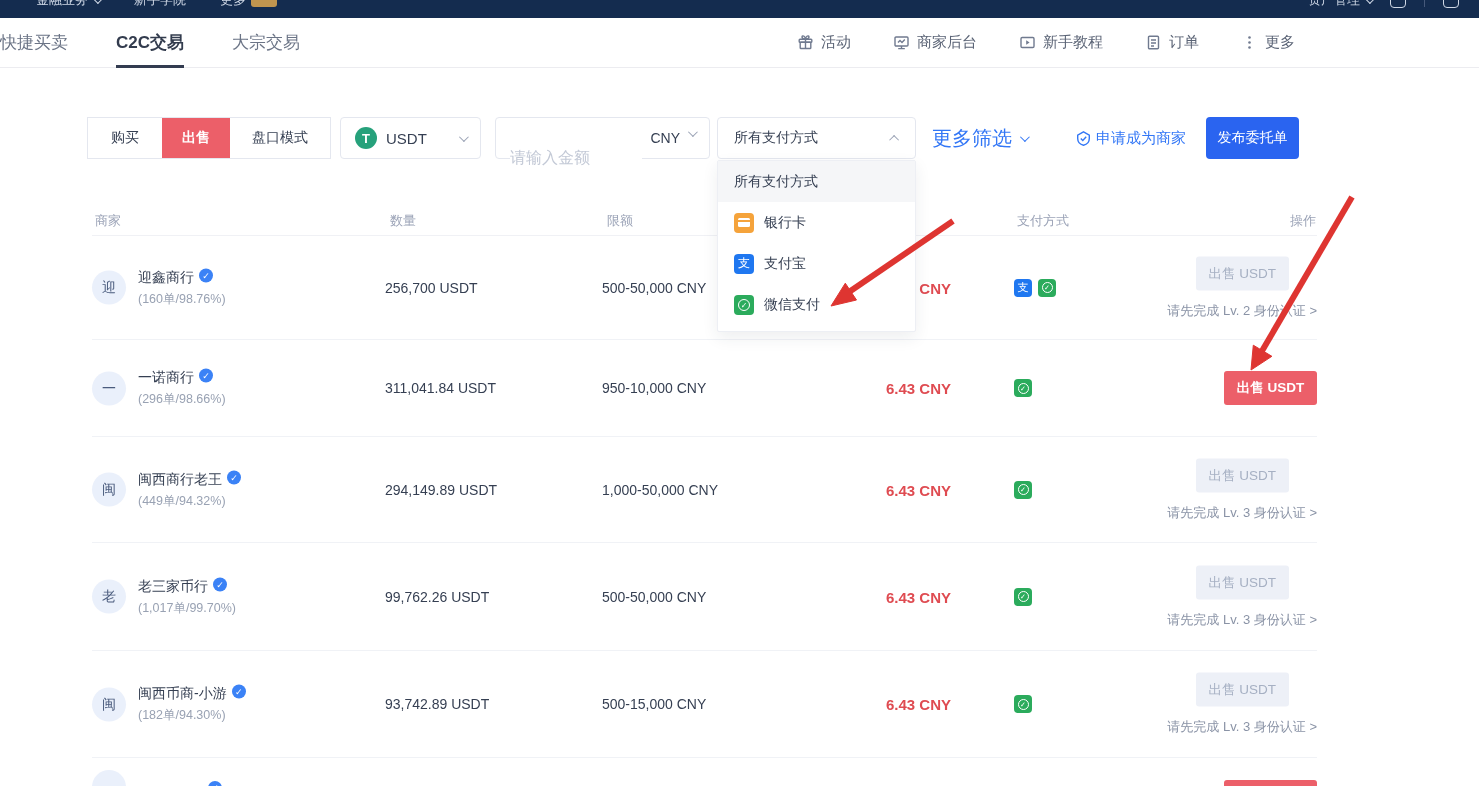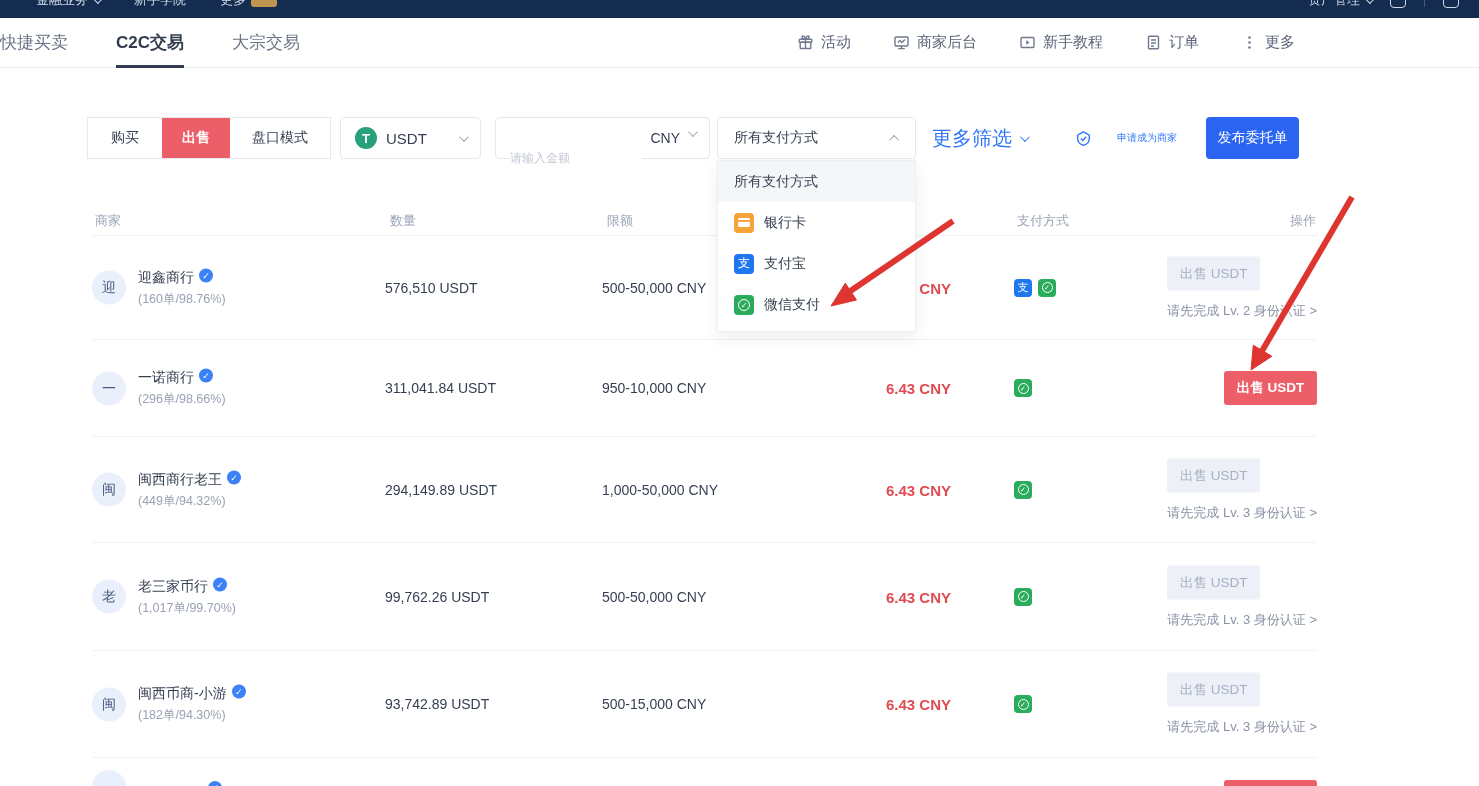--- a/index.html
+++ b/index.html
@@ -36,29 +36,29 @@
   .trade-tab.t0 { width:74px; }
   .trade-tab.t1 { width:68px; }
   .trade-tab.t2 { width:100px; }
   .trade-tab.active { background:#ec5f69; color:#fff; font-weight:700;font-family:Liberation Mono, monospace; }
   .box { position:absolute; top:0; height:42px; border:1px solid #e4e7ef; border-radius:4px; background:#fff; display:flex; align-items:center; }
   .coin-select { left:265px; width:141px; padding:0 14px; gap:9px; cursor:pointer; }
   .coin-select .label { font-size:15px; color:#353f52; }
   .coin-select .chev { margin-left:auto; color:#9aa2b5; }
   .tether-icon { width:22px; height:22px; border-radius:50%; background:#26a17b; color:#fff; font-size:13px; font-weight:700; display:flex; align-items:center; justify-content:center; }
   .amount-box { left:420px; width:215px; padding:0 14px; gap:8px; }
-  .amount-input { border:none; outline:none; flex:1; min-width:0; font-size:12px; color:#353f52; font-family:inherit;margin-top:39px; }
+  .amount-input { border:none; outline:none; flex:1; min-width:0; font-size:16px; color:#353f52; font-family:inherit;margin-top:39px; }
   .amount-input::placeholder { color:#c3c9d6; }
   .currency { display:flex; gap:8px; font-size:14px; color:#353f52; cursor:pointer; }
   .currency .chev { color:#9aa2b5; }
   .pay-select { left:642px; width:199px; padding:0 16px; cursor:pointer; }
   .pay-select .value { font-size:14px; color:#353f52; }
   .pay-select .chev { margin-left:auto; color:#9aa2b5; }
   .more-filter { position:absolute; left:857px; top:0; height:42px; display:flex; align-items:center; gap:8px; color:#3377f6; font-size:20px; cursor:pointer; }
-  .apply-merchant { position:absolute; left:1000px; top:0; height:42px; display:flex; align-items:center; gap:25px; color:#3377f6; font-size:10px; cursor:pointer; }
+  .apply-merchant { position:absolute; left:1000px; top:0; height:42px; display:flex; align-items:center; gap:4px; color:#3377f6; font-size:15px; cursor:pointer; }
   .post-btn { position:absolute; left:1131px; top:0; width:93px; height:42px; background:#2a64f0; color:#fff; font-size:14px; border:none; border-radius:4px; cursor:pointer; font-family:inherit; }
 
   
   .dropdown { position:absolute; left:717px; top:160px; width:199px; background:#fff; border:1px solid #edeff4; border-radius:2px; box-shadow:0 6px 16px rgba(40,50,70,.08); z-index:40; padding-bottom:6px; }
   .dd-item { height:41px; display:flex; align-items:center; gap:10px; padding:0 16px; font-size:14px; color:#353f52; cursor:pointer; }
   .dd-item.selected { background:#f5f6f8; }
   .pm-icon { width:20px; height:20px; border-radius:4px; display:flex; align-items:center; justify-content:center; flex:none; }
   .pm-icon.sm { width:18px; height:18px; border-radius:4px; }
   .pm-bank { background:#f5a33b; }
   .pm-bank .card { width:12px; height:9px; background:#fff; border-radius:1.5px; position:relative; }
@@ -75,21 +75,21 @@
   .row { position:relative; border-bottom:1px solid #f0f2f6; }
   .merchant { position:absolute; left:0; top:50%; transform:translateY(-50%); display:flex; align-items:center; gap:12px; }
   .avatar { width:34px; height:34px; border-radius:50%; background:#eaf0fb; color:#4a5b7d; font-size:14px; display:flex; align-items:center; justify-content:center; flex:none; }
   .m-name { font-size:14px; color:#353f52; display:flex; gap:5px; }
   .v-badge { width:14px; height:14px; border-radius:50%; background:#3b82f6; color:#fff; font-size:9px; line-height:14px; text-align:center; flex:none; }
   .m-orders { font-size:12.5px; color:#99a2b3; margin-top:4px; }
   .cell-amount { position:absolute; left:293px; top:50%; transform:translateY(-50%); font-size:14px; color:#353f52; }
   .cell-limit { position:absolute; left:510px; top:50%; transform:translateY(-50%); font-size:14px; color:#353f52; }
   .cell-price { position:absolute; left:794px; top:50%; transform:translateY(-50%); font-size:15px; font-weight:700; color:#df4b51; }
   .cell-pay { position:absolute; left:922px; top:50%; transform:translateY(-50%); display:flex; gap:6px; }
-  .cell-action { position:absolute; right:0; top:50%; transform:translateY(-50%); display:flex; flex-direction:column; align-items:flex-start; gap:11px; }
+  .cell-action { position:absolute; right:0; top:50%; transform:translateY(-50%); display:flex; flex-direction:column; align-items:center; gap:11px; }
   .sell-btn { width:93px; height:34px; border:none; border-radius:3px; font-size:13.5px; font-family:inherit; cursor:pointer; }
   .sell-btn.disabled { background:#edf0f7; color:#a6b0c3; }
   .sell-btn.active { background:#ec5f69; color:#fff; font-weight:700; }
   .verify { font-size:13px; color:#8a93a6; white-space:nowrap; }
   .name-sliver { width:64px; height:5px; background:#454f63; border-radius:1px; }
 
   
   .arrows { position:absolute; left:0; top:0; width:1479px; height:786px; z-index:50; pointer-events:none; }
 </style>
 </head>
@@ -226,21 +226,21 @@
           <div class="merchant">
             <span class="avatar">迎</span>
             <span>
               <span class="m-name">
                 <span>迎鑫商行</span>
                 <span class="v-badge">✓</span>
               </span>
               <div class="m-orders">(160单/98.76%)</div>
             </span>
           </div>
-          <span class="cell-amount">576,510 USDT</span>
+          <span class="cell-amount">256,700 USDT</span>
           <span class="cell-limit">500-50,000 CNY</span>
           <span class="cell-price">6.43 CNY</span>
           <span class="cell-pay">
             <span class="pm-icon sm pm-alipay" style="font-size:11px">支</span>
             <span class="pm-icon sm pm-wechat">
               <span class="ring" style="width:11px;height:11px;font-size:7px;line-height:10px">✓</span>
             </span>
           </span>
           <div class="cell-action">
             <button class="sell-btn disabled">出售 USDT</button>

